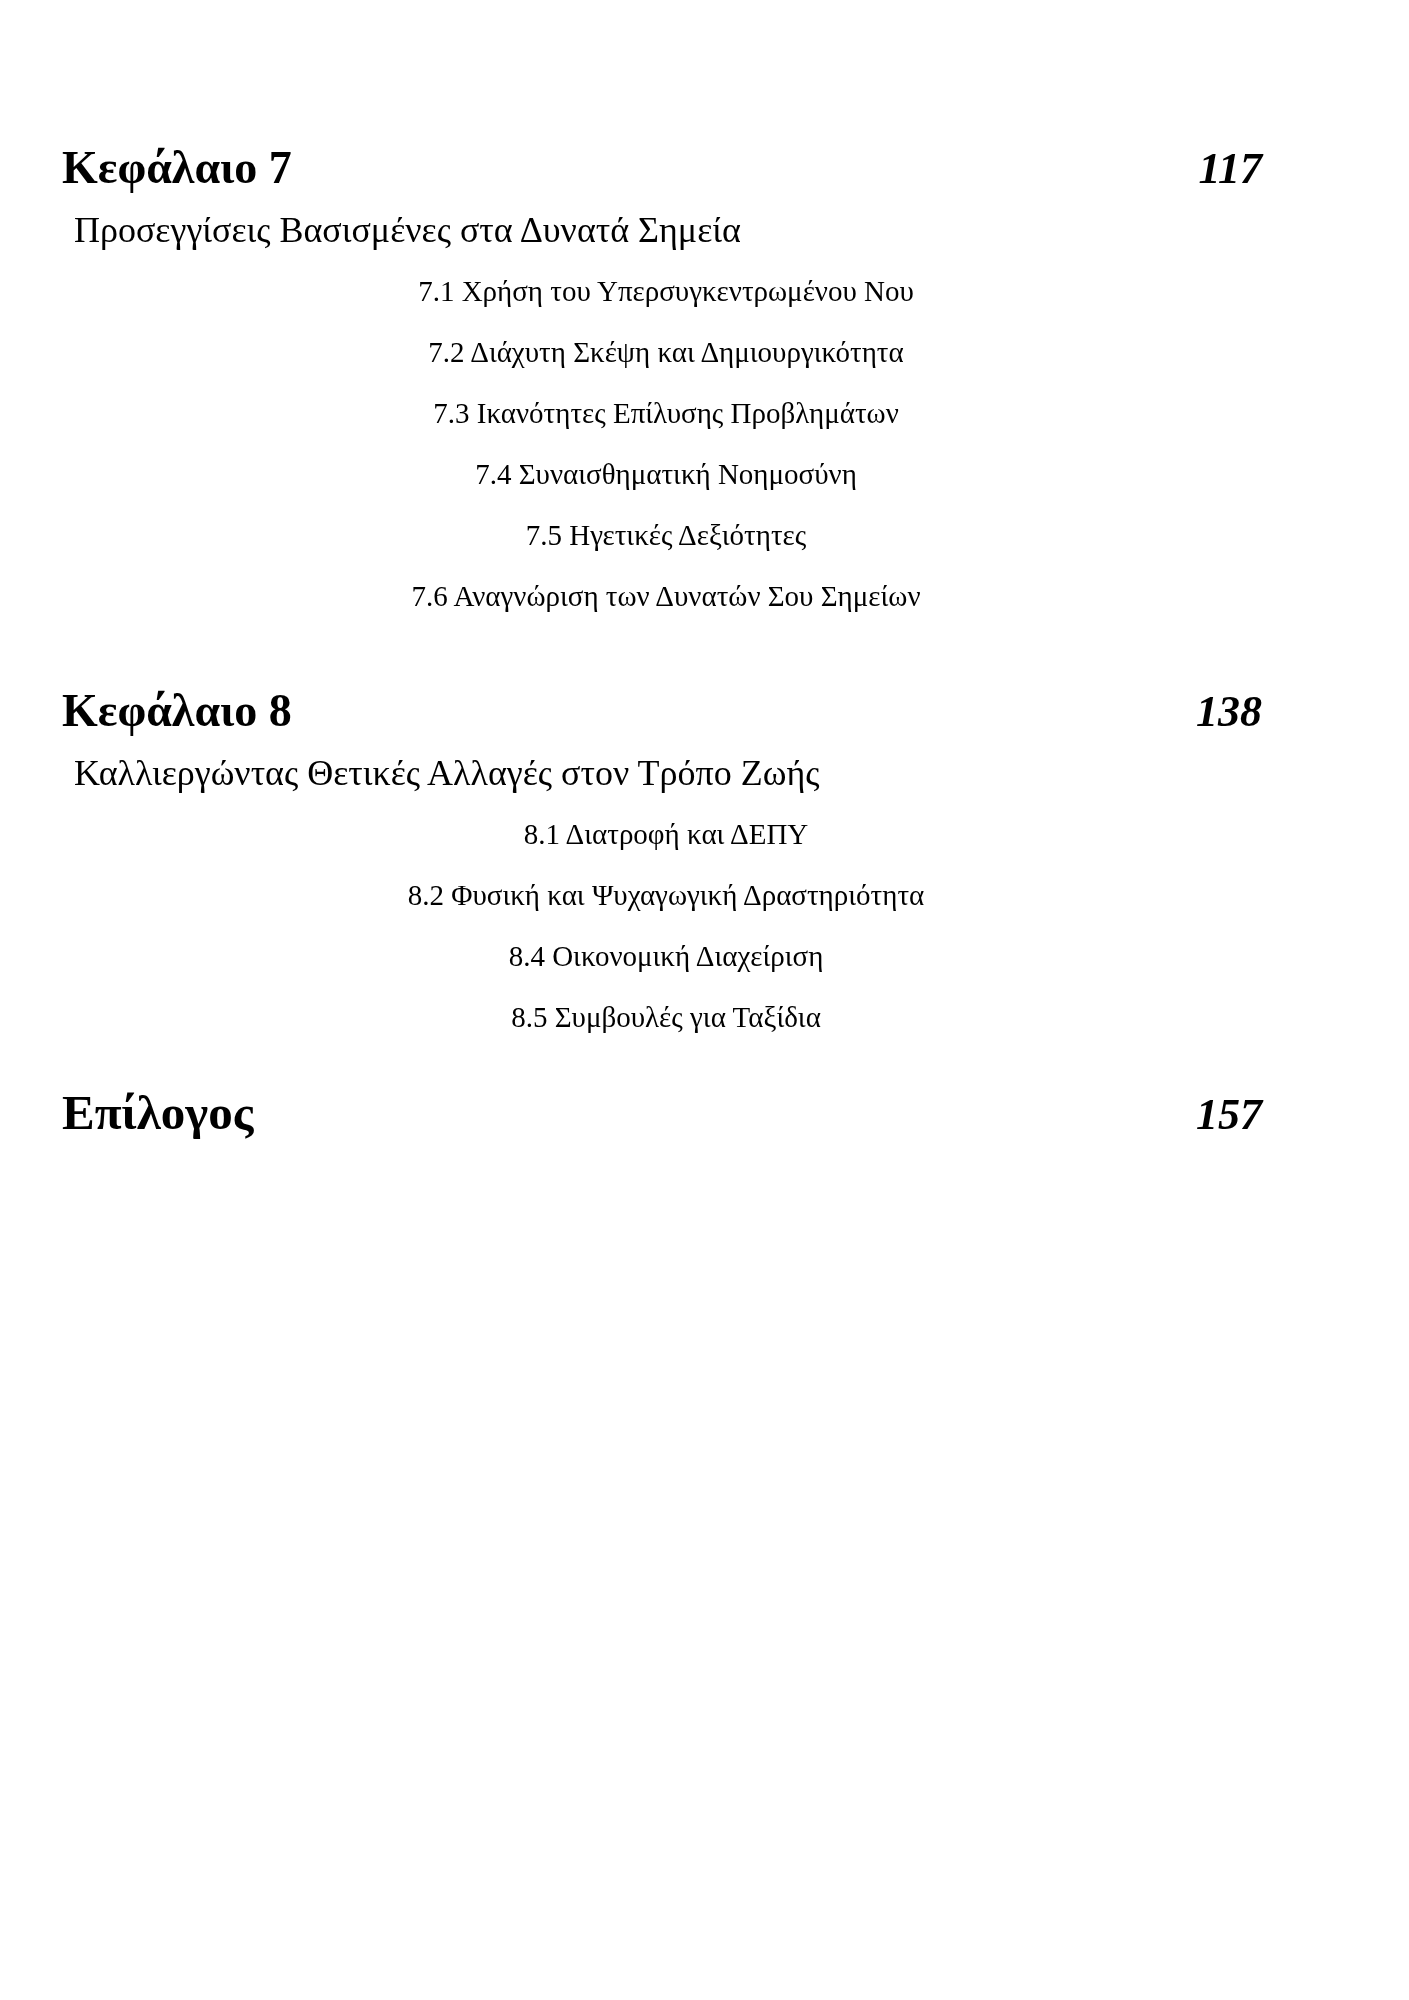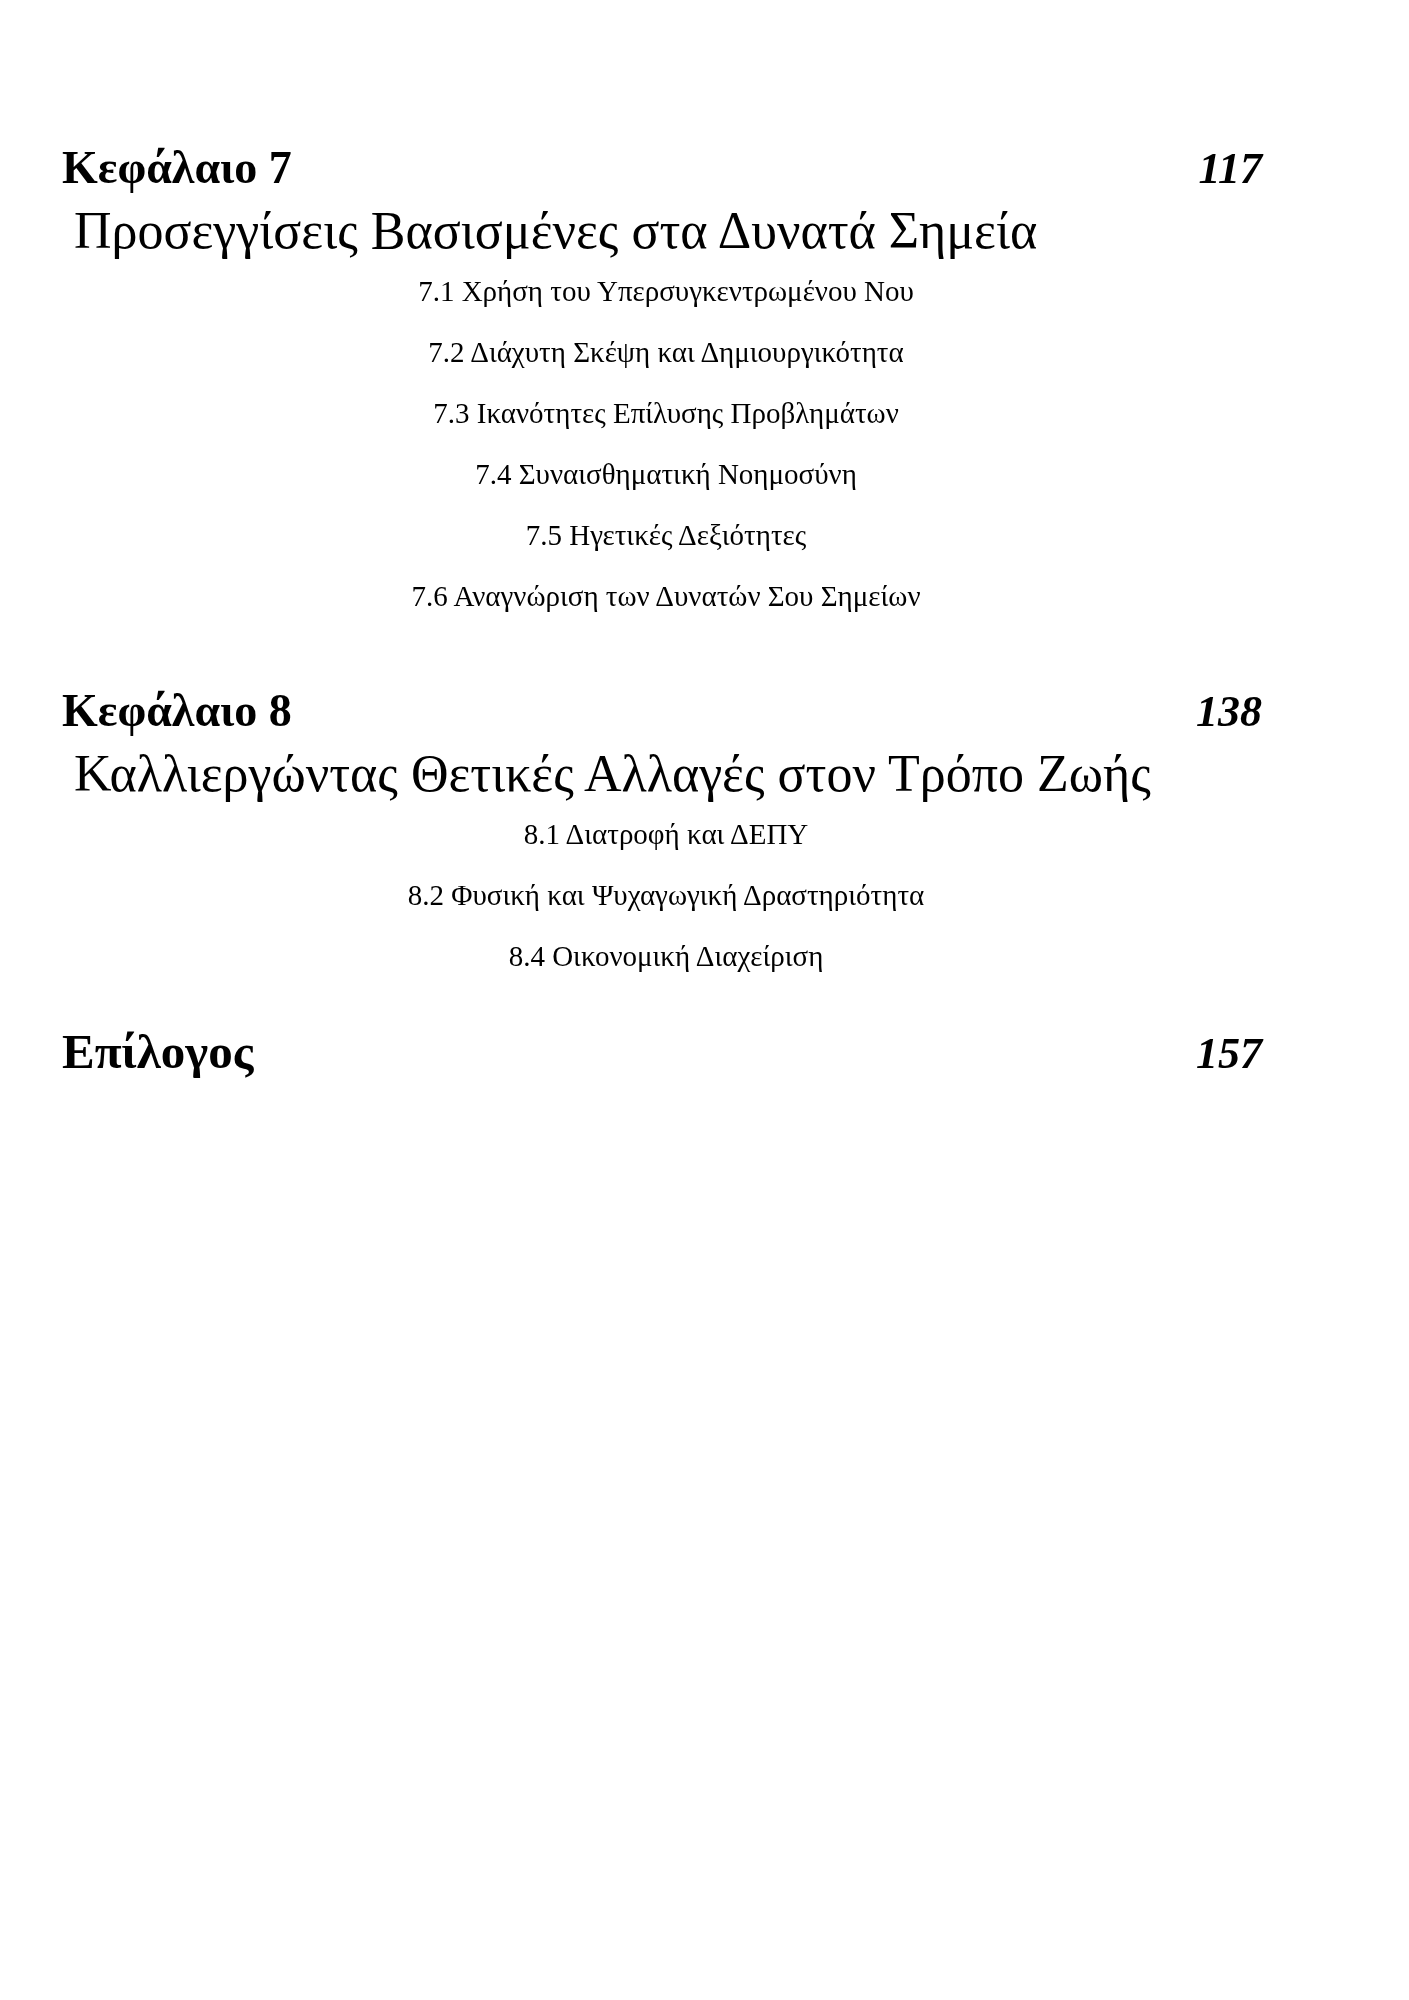--- a/index.html
+++ b/index.html
@@ -30,21 +30,21 @@
     white-space: nowrap;
   }
   .chapter-title { flex: 1 1 auto; }
   .page-num {
     font-size: 44px;
     font-weight: bold;
     text-align: right;
     font-style: italic;
   }
   .subtitle {
-    font-size: 52px;
+    font-size: 36px;
     line-height: 61px;
     padding-left: 12px;
     white-space: nowrap;
   }
   .item {
     font-size: 29px;
     line-height: 61px;
     padding-left: 8px;
     white-space: nowrap;
     text-align: center;
@@ -83,20 +83,21 @@
 
     <div class="section">
       <div class="section-header">
         <span class="chapter-title">Κεφάλαιο 8</span>
         <span class="page-num">138</span>
       </div>
       <div class="subtitle">Καλλιεργώντας Θετικές Αλλαγές στον Τρόπο Ζωής</div>
       <div class="item">8.1 Διατροφή και ΔΕΠΥ</div>
       <div class="item">8.2 Φυσική και Ψυχαγωγική Δραστηριότητα</div>
       <div class="item">8.4 Οικονομική Διαχείριση</div>
+      <div class="item">8.5 Συμβουλές για Ταξίδια</div>
     </div>
 
     <div class="epilogue-row">
       <span>Επίλογος</span>
       <span class="page-num">157</span>
     </div>
 
   </div>
 </div>
 

